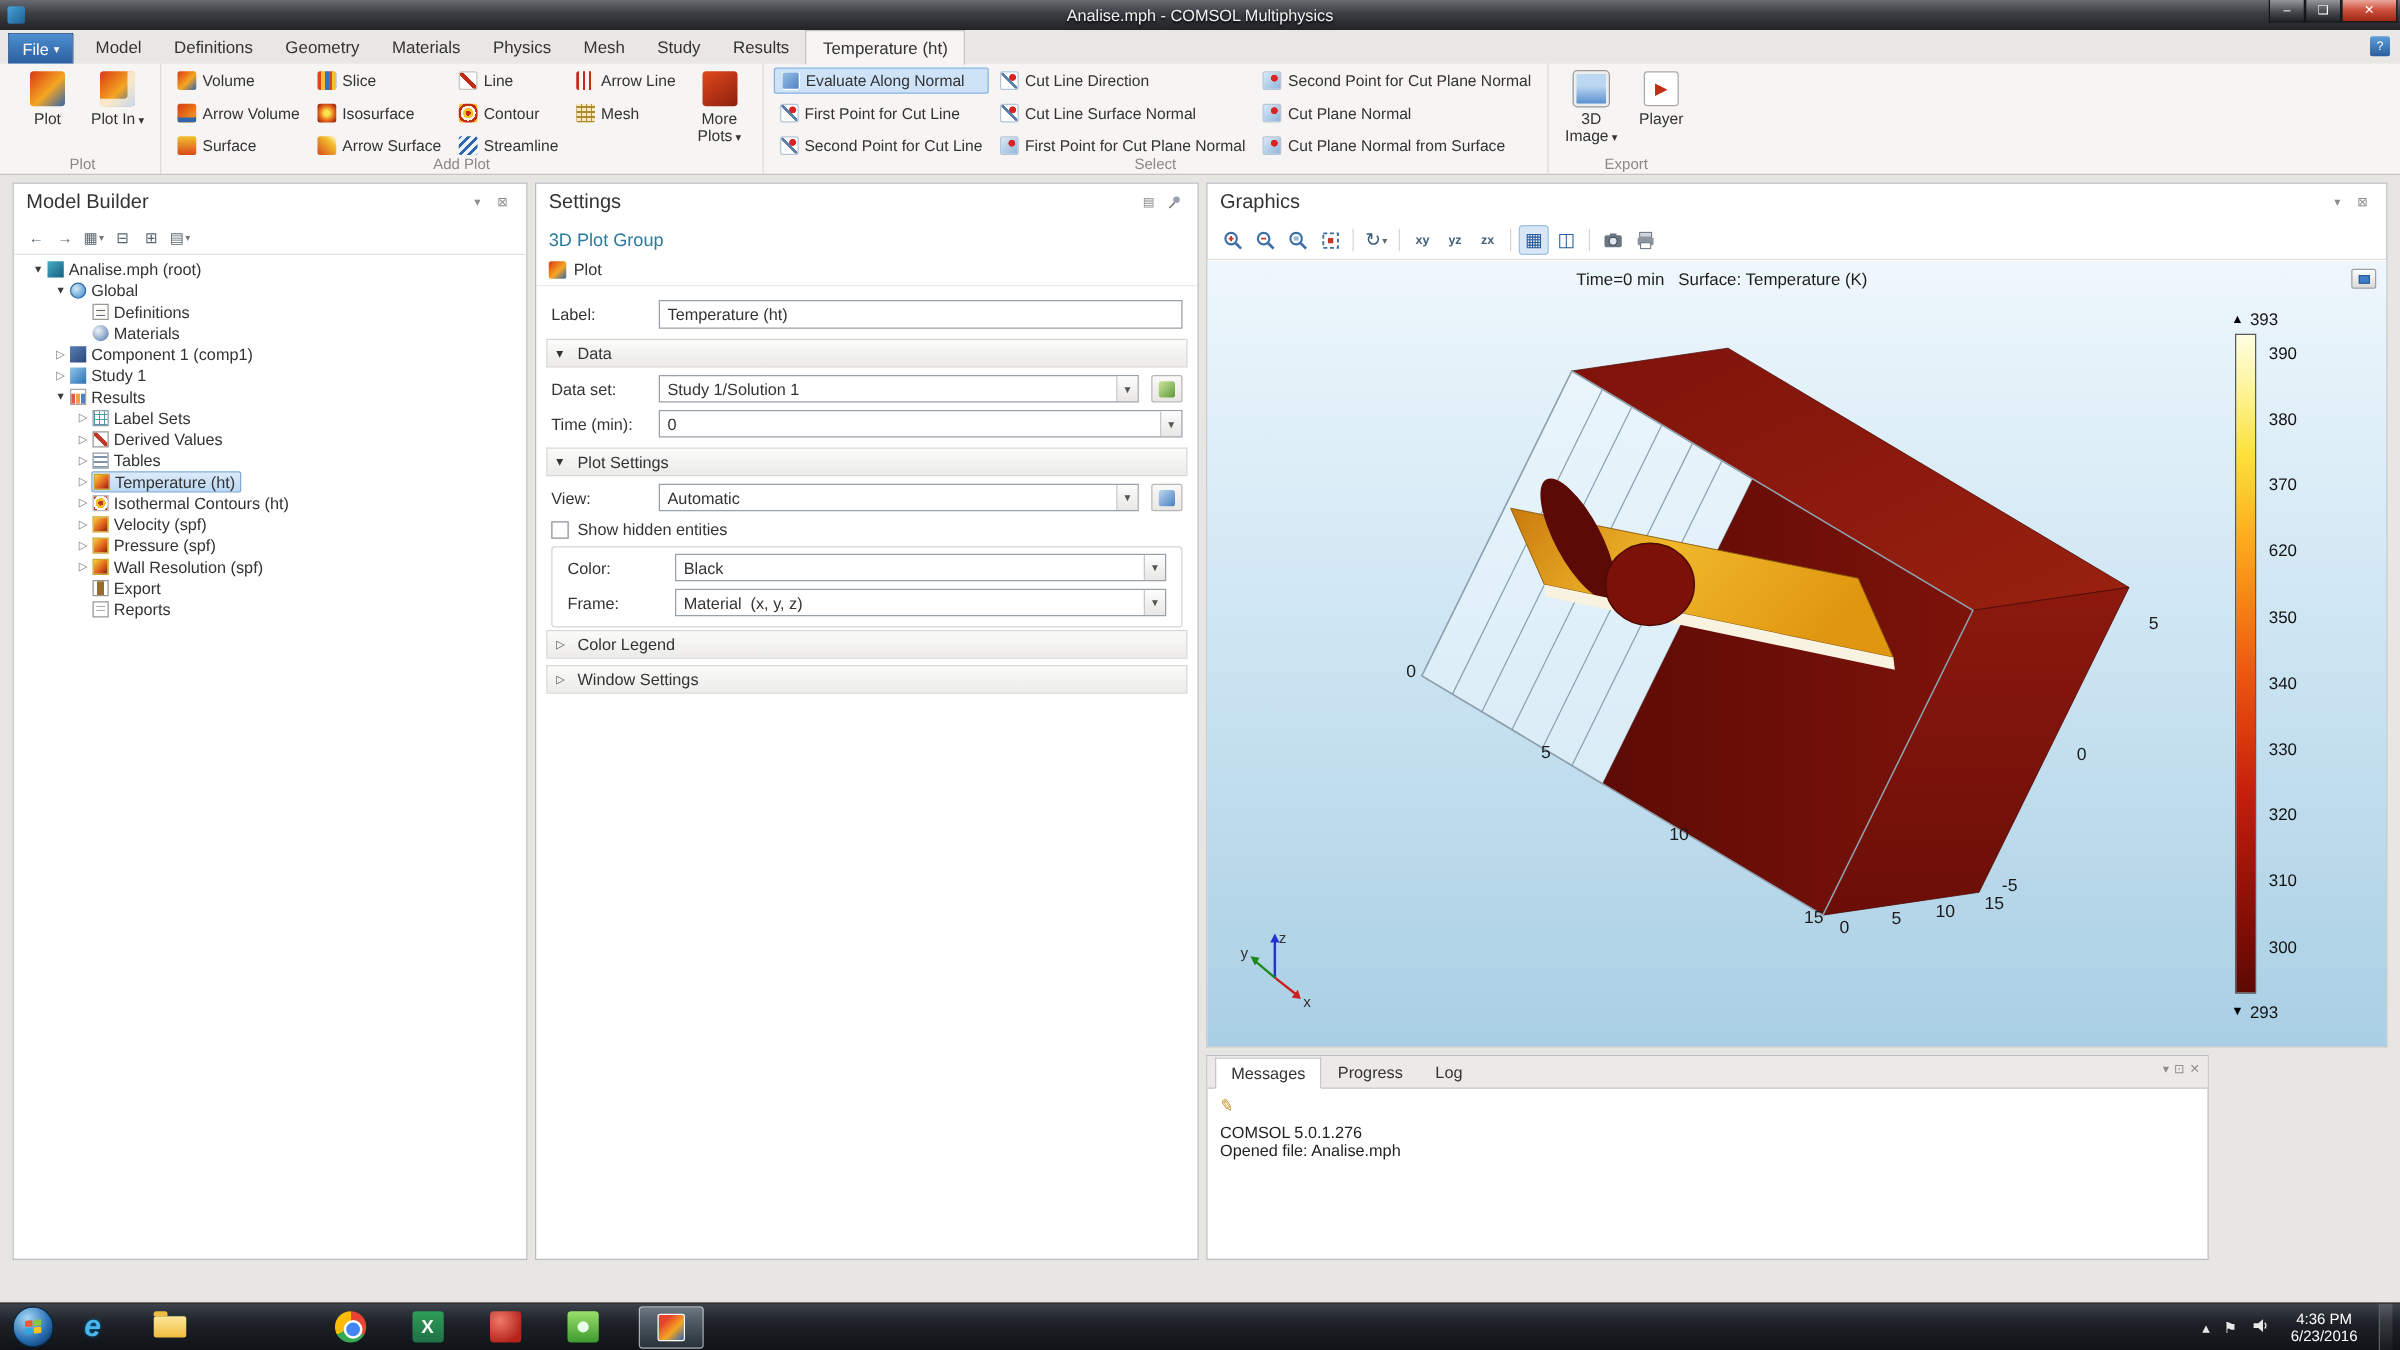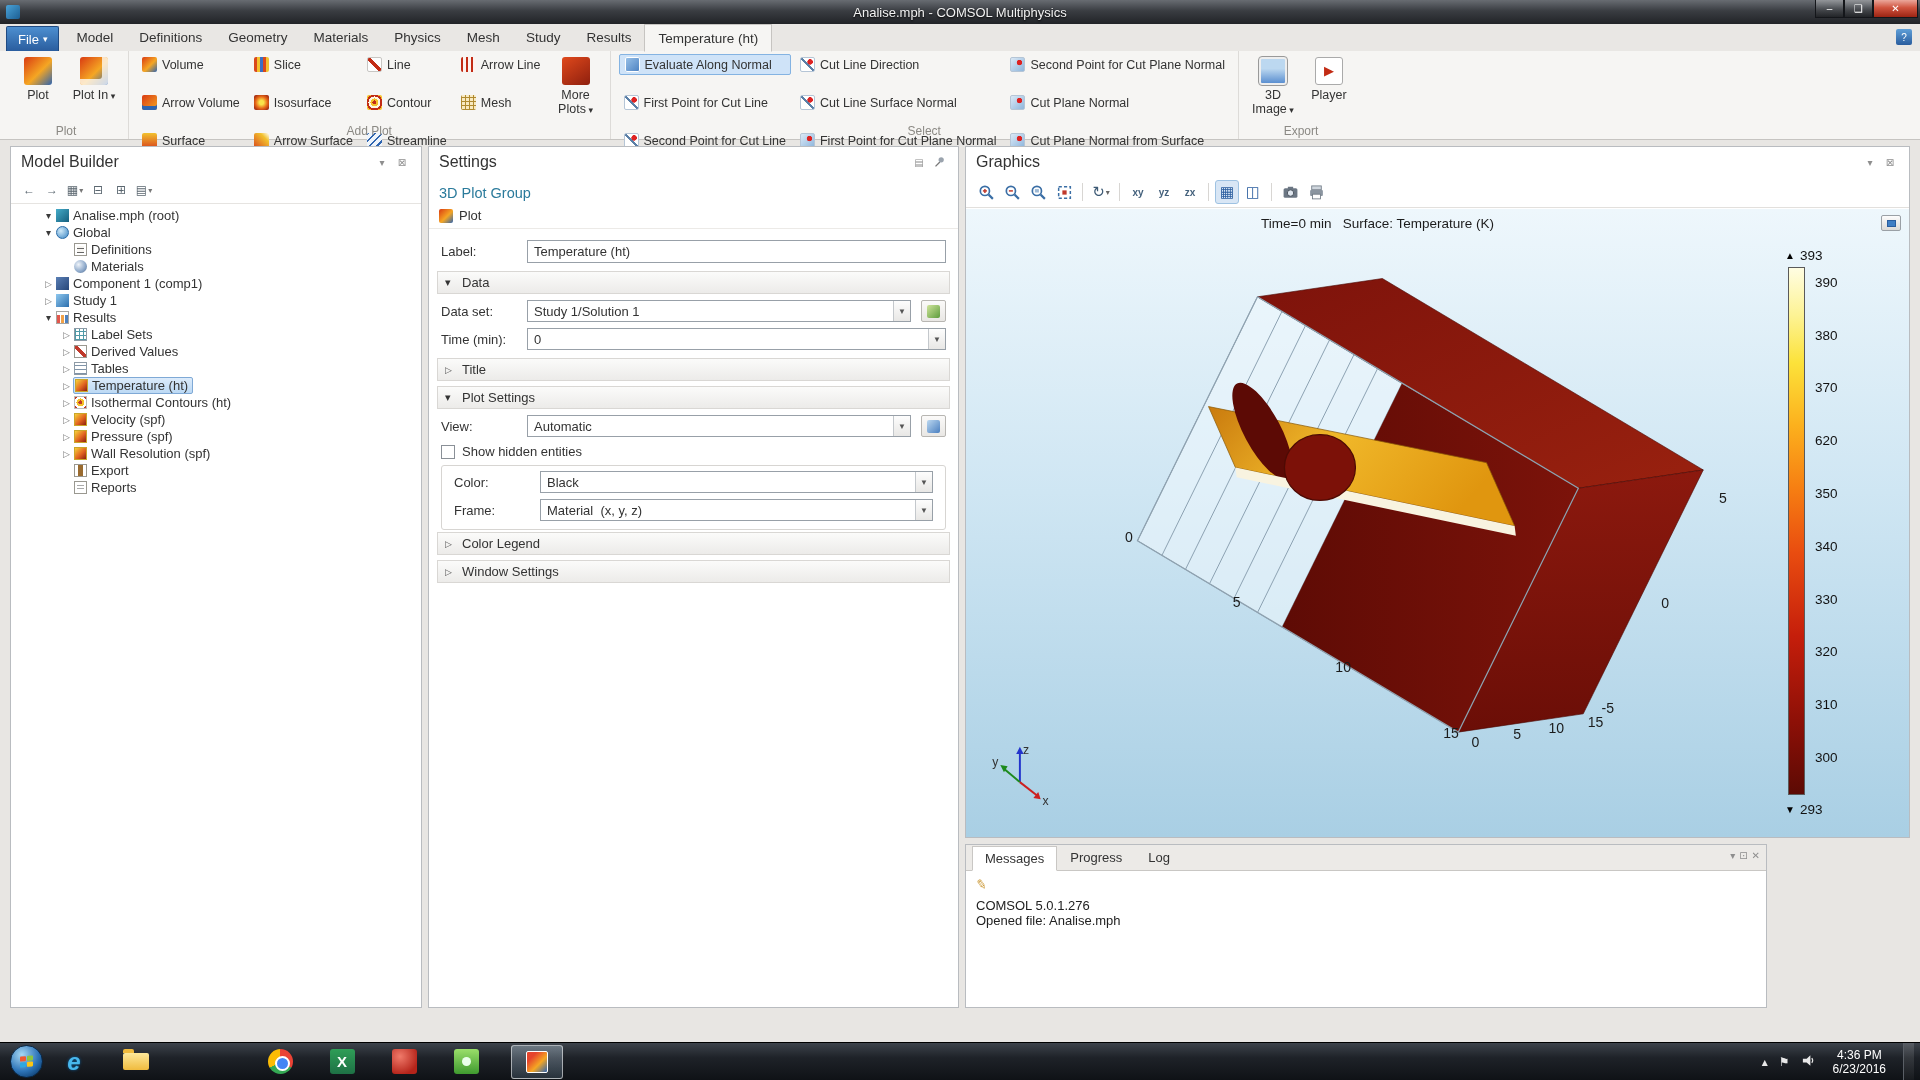--- a/index.html
+++ b/index.html
@@ -22,21 +22,21 @@
 .filebtn::after{content:"▾";font-size:9px}
 .rtab{display:flex;align-items:center;padding:0 13px;font-size:13.5px;color:#333}
 .rtab.active{background:#f6f5f3;border:1px solid #c6c4c1;border-bottom-color:#f6f5f3;margin-bottom:-1px;z-index:2}
 .ribhelp{position:absolute;right:8px;top:5px;width:16px;height:16px;border-radius:2px;background:linear-gradient(#5e9fd8,#2a5d9e);color:#fff;font-size:10px;display:flex;align-items:center;justify-content:center}
 .rbody{height:88px;display:flex;align-items:stretch;padding-left:4px}
 .rgroup{position:relative;display:flex;align-items:flex-start;gap:4px;padding:3px 8px 16px;border-right:1px solid #ddDBD8}
 .rglabel{position:absolute;left:0;right:0;bottom:1px;text-align:center;font-size:12px;color:#8b8984}
 .rbig{display:flex;flex-direction:column;align-items:center;width:52px;padding:3px 2px;font-size:12.5px;color:#333;text-align:center;line-height:14px;border-radius:3px}
 .icb{width:28px;height:28px;border-radius:3px;margin-bottom:3px}
 .hasdd .rbl::after{content:" ▾";font-size:9px}
-.rcol{display:flex;flex-direction:column;gap:17px}
+.rcol{display:flex;flex-direction:column;gap:5px}
 .rsmall{display:flex;align-items:center;gap:5px;height:21px;padding:0 5px;font-size:12.5px;color:#333;border-radius:2px;white-space:nowrap}
 .rsmall.hl{background:#cfe3f8;border:1px solid #84b3e2}
 .rsmall.dis{color:#a39f9a}
 .ic{display:inline-block;width:15px;height:15px;border-radius:2px;flex:none}
 .icb-plot,.ic-volume{background:linear-gradient(135deg,#d93a12,#f5a623 55%,#2e64b0)}
 .icb-plotin{background:linear-gradient(135deg,#d93a12,#f5a623 55%,#2e64b0);box-shadow:inset -6px -6px 0 rgba(255,255,255,.75)}
 .icb-more{background:linear-gradient(145deg,#e0491c,#8e1f0e)}
 .icb-3dimg{background:linear-gradient(180deg,#bcd8f0 40%,#5b8fd0);border:2px solid #eee;outline:1px solid #999}
 .icb-player{background:#fff;border:1px solid #aaa;position:relative}
 .icb-player::after{content:"▶";position:absolute;inset:0;display:flex;align-items:center;justify-content:center;color:#c22b14;font-size:13px}
@@ -65,21 +65,21 @@
 
 .mbtools{display:flex;align-items:center;gap:3px;padding:3px 8px;border-bottom:1px solid #e6e4e1}
 .mbtn{min-width:20px;height:20px;display:flex;align-items:center;justify-content:center;color:#5b6770;font-size:12px;border-radius:2px;gap:1px}
 .mbtn .dd{font-size:8px;color:#777}
 .g-back::after{content:"←"} .g-fwd::after{content:"→"} .g-filter::after{content:"▦"} .g-coll::after{content:"⊟"} .g-exp::after{content:"⊞"}
 .tree{padding-top:3px}
 .trow{display:flex;align-items:center;height:17px;font-size:13px;white-space:nowrap}
 .aw{width:13px;text-align:center;color:#7a7a7a;font-size:9px;flex:none}
 .aw.open::after{content:"▾";color:#3a3a3a;font-size:10px} .aw.closed::after{content:"▷"}
 .ti{width:13px;height:13px;flex:none;margin:0 4px 0 1px}
-.lvl0{padding-left:31px}.lvl1{padding-left:31px}.lvl2{padding-left:49px}
+.lvl0{padding-left:13px}.lvl1{padding-left:31px}.lvl2{padding-left:49px}
 .nodesel{display:flex;align-items:center;background:linear-gradient(#dcebfb,#bcd9f4);border:1px solid #7fa9d6;border-radius:2px;padding-right:4px;margin:-1px 0}
 .ti-root{background:linear-gradient(135deg,#45acc9,#155f7e)}
 .ti-global{border-radius:50%;background:radial-gradient(circle at 35% 35%,#cfe9f8,#3c86c4);border:1px solid #2a6ca8}
 .ti-def{background:#f7f5f1;border:1px solid #9a9890;background-image:repeating-linear-gradient(180deg,#666 0 1px,transparent 1px 4px);background-clip:content-box;padding:2px}
 .ti-mat{border-radius:50%;background:radial-gradient(circle at 35% 35%,#eef3f9,#8aa6c8 60%,#51688a)}
 .ti-comp{background:linear-gradient(135deg,#5a7fb5,#27477a)}
 .ti-study{background:linear-gradient(135deg,#8ec8ef,#2d6fae)}
 .ti-res{background-color:#fff;border:1px solid #a8a6a2;background-image:linear-gradient(90deg,#e2574c 0 3px,transparent 3px 4px,#f0a148 4px 7px,transparent 7px 8px,#4f81bd 8px 11px);background-size:11px 8px;background-repeat:no-repeat;background-position:0 100%}
 .ti-ds{background:#fff;border:1px solid #8e9ba6;background-image:repeating-linear-gradient(0deg,#4f9aa8 0 1px,transparent 1px 4px),repeating-linear-gradient(90deg,#4f9aa8 0 1px,transparent 1px 4px)}
 .ti-dv{background:#fff;border:1px solid #9a9890;background-image:linear-gradient(45deg,transparent 40%,#c0392b 40% 60%,transparent 60%)}
@@ -487,24 +487,20 @@
       </div>
   </div>
   <div class="srow">
     <span class="slabel">Time (min):</span>
     <div class="combo">
       <span class="combo-text">0</span>
       <span class="combo-btn"></span>
     </div>
   </div>
 
-  <div class="secbar">
-    <span class="secarrow closed"></span>
-    <span>Title</span>
-  </div>
 
   <div class="secbar">
     <span class="secarrow open"></span>
     <span>Plot Settings</span>
   </div>
   <div class="srow">
     <span class="slabel">View:</span>
     <div class="combo">
       <span class="combo-text">Automatic</span>
       <span class="combo-btn"></span>

